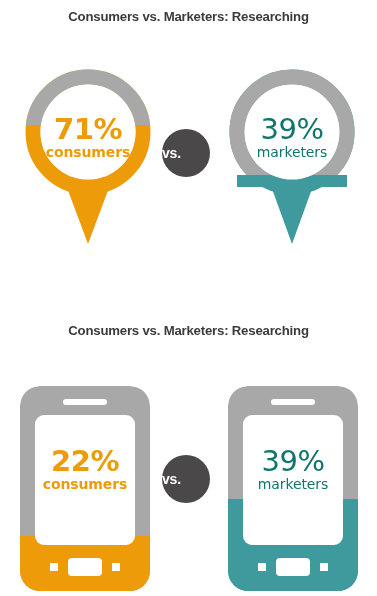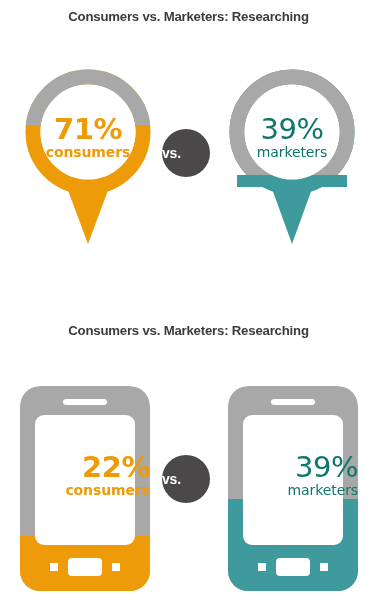--- a/index.html
+++ b/index.html
@@ -111,22 +111,22 @@
     width: 130px;
     height: 205px;
   }
   #phone-consumers { left: 20px; }
   #phone-marketers { left: 228px; }
   .phone-wrap svg { display: block; }
 
   .phone-label {
     position: absolute;
     width: 100%;
-    text-align: right;
-    top: 66px;
+    text-align: center;
+    top: 60px;
     pointer-events: none;
   }
 </style>
 </head>
 <body>
 
 <div id="pin-section">
 
   <div class="section-title" id="pin-title">
     <span class="line">Consumers vs. Marketers: Researching</span>

